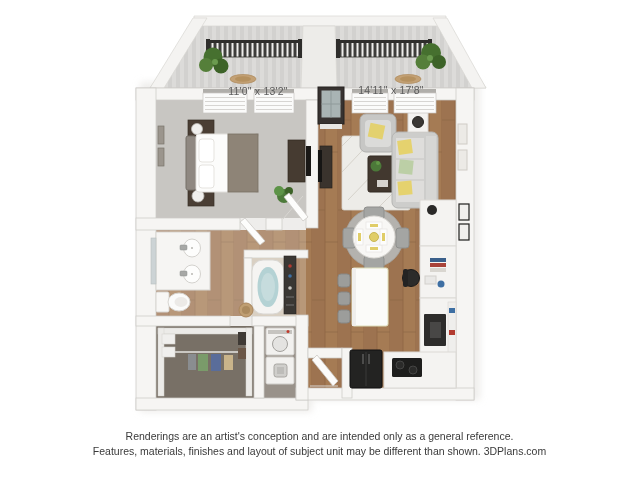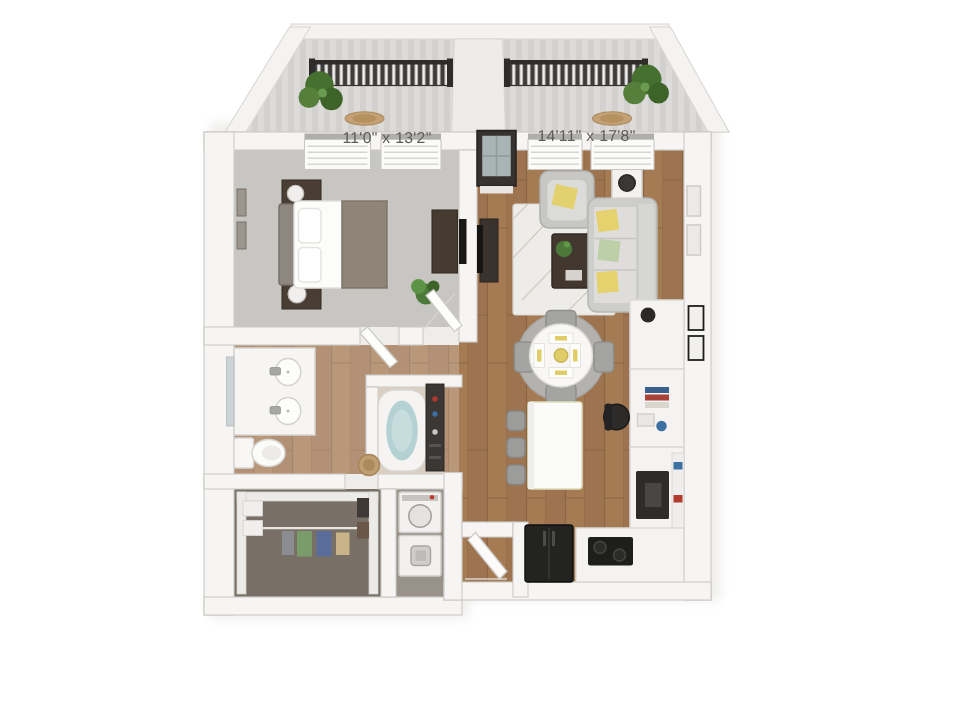--- a/index.html
+++ b/index.html
@@ -335,13 +335,17 @@
     <polygon points="284,197 289,193 308,217 303,221" fill="#fdfdfc" stroke="#cbc9c5" stroke-width="0.8"></polygon>
     <polygon points="240,222 245,218 265,241 260,245" fill="#fdfdfc" stroke="#cbc9c5" stroke-width="0.8"></polygon>
     <polygon points="312,360 317,355 338,381 333,386" fill="#fcfbfa" stroke="#ccc9c5" stroke-width="0.8"></polygon>
     <line x1="310" y1="386" x2="338" y2="386" stroke="#d8d6d2"></line>
   </g>
 
   <text x="258" y="95" text-anchor="middle" class="dim-label">11'0" x 13'2"</text>
   <text x="391" y="94" text-anchor="middle" class="dim-label">14'11" x 17'8"</text>
 </svg>
 
+<div class="footer">
+  <div>Renderings are an artist's conception and are intended only as a general reference.</div>
+  <div>Features, materials, finishes and layout of subject unit may be different than shown. 3DPlans.com</div>
 </div>
+</div>
 
 </body></html>

